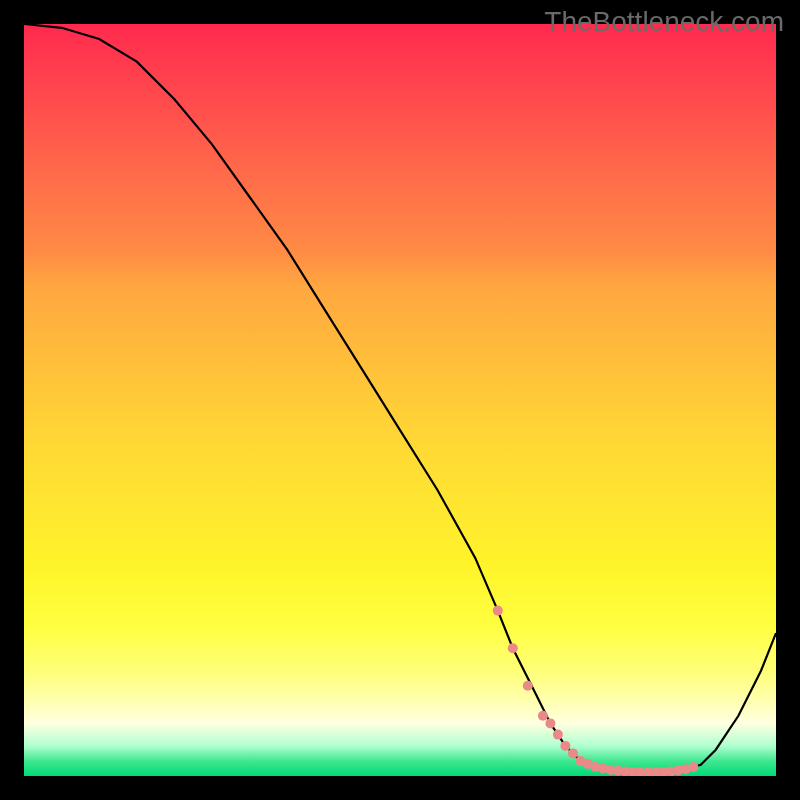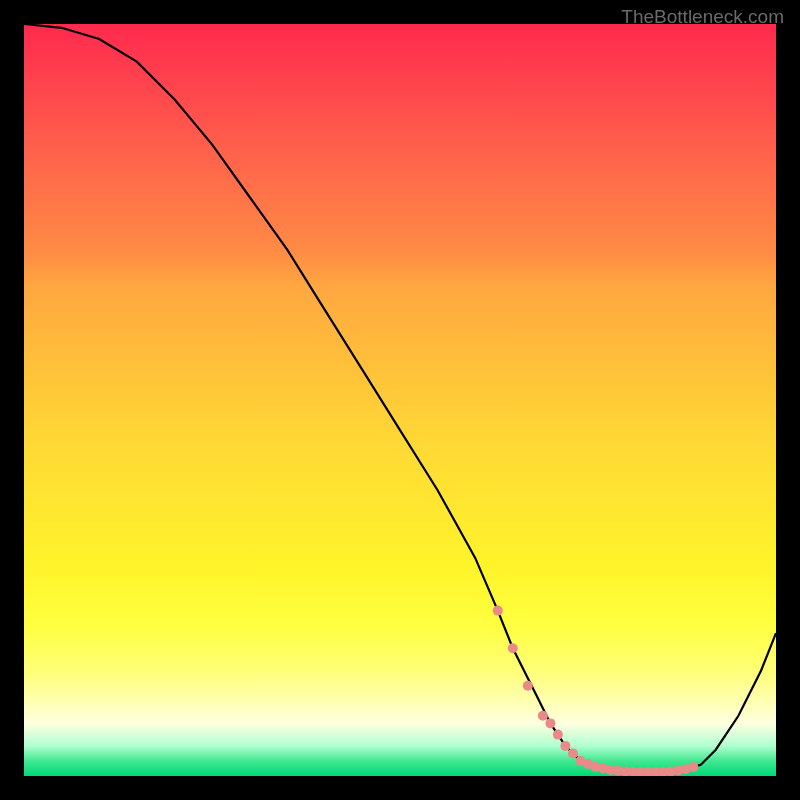--- a/index.html
+++ b/index.html
@@ -8,21 +8,21 @@
     height: 800px;
     background: #000;
     position: relative;
     font-family: Arial, sans-serif;
   }
   .attribution {
     position: absolute;
     top: 6px;
     right: 16px;
     color: #6a6a6a;
-    font-size: 19px;
+    font-size: 28px;
     font-weight: 500;
     z-index: 10;
   }
   .plot-area {
     position: absolute;
     left: 24px;
     top: 24px;
     width: 752px;
     height: 752px;
     overflow: hidden;

